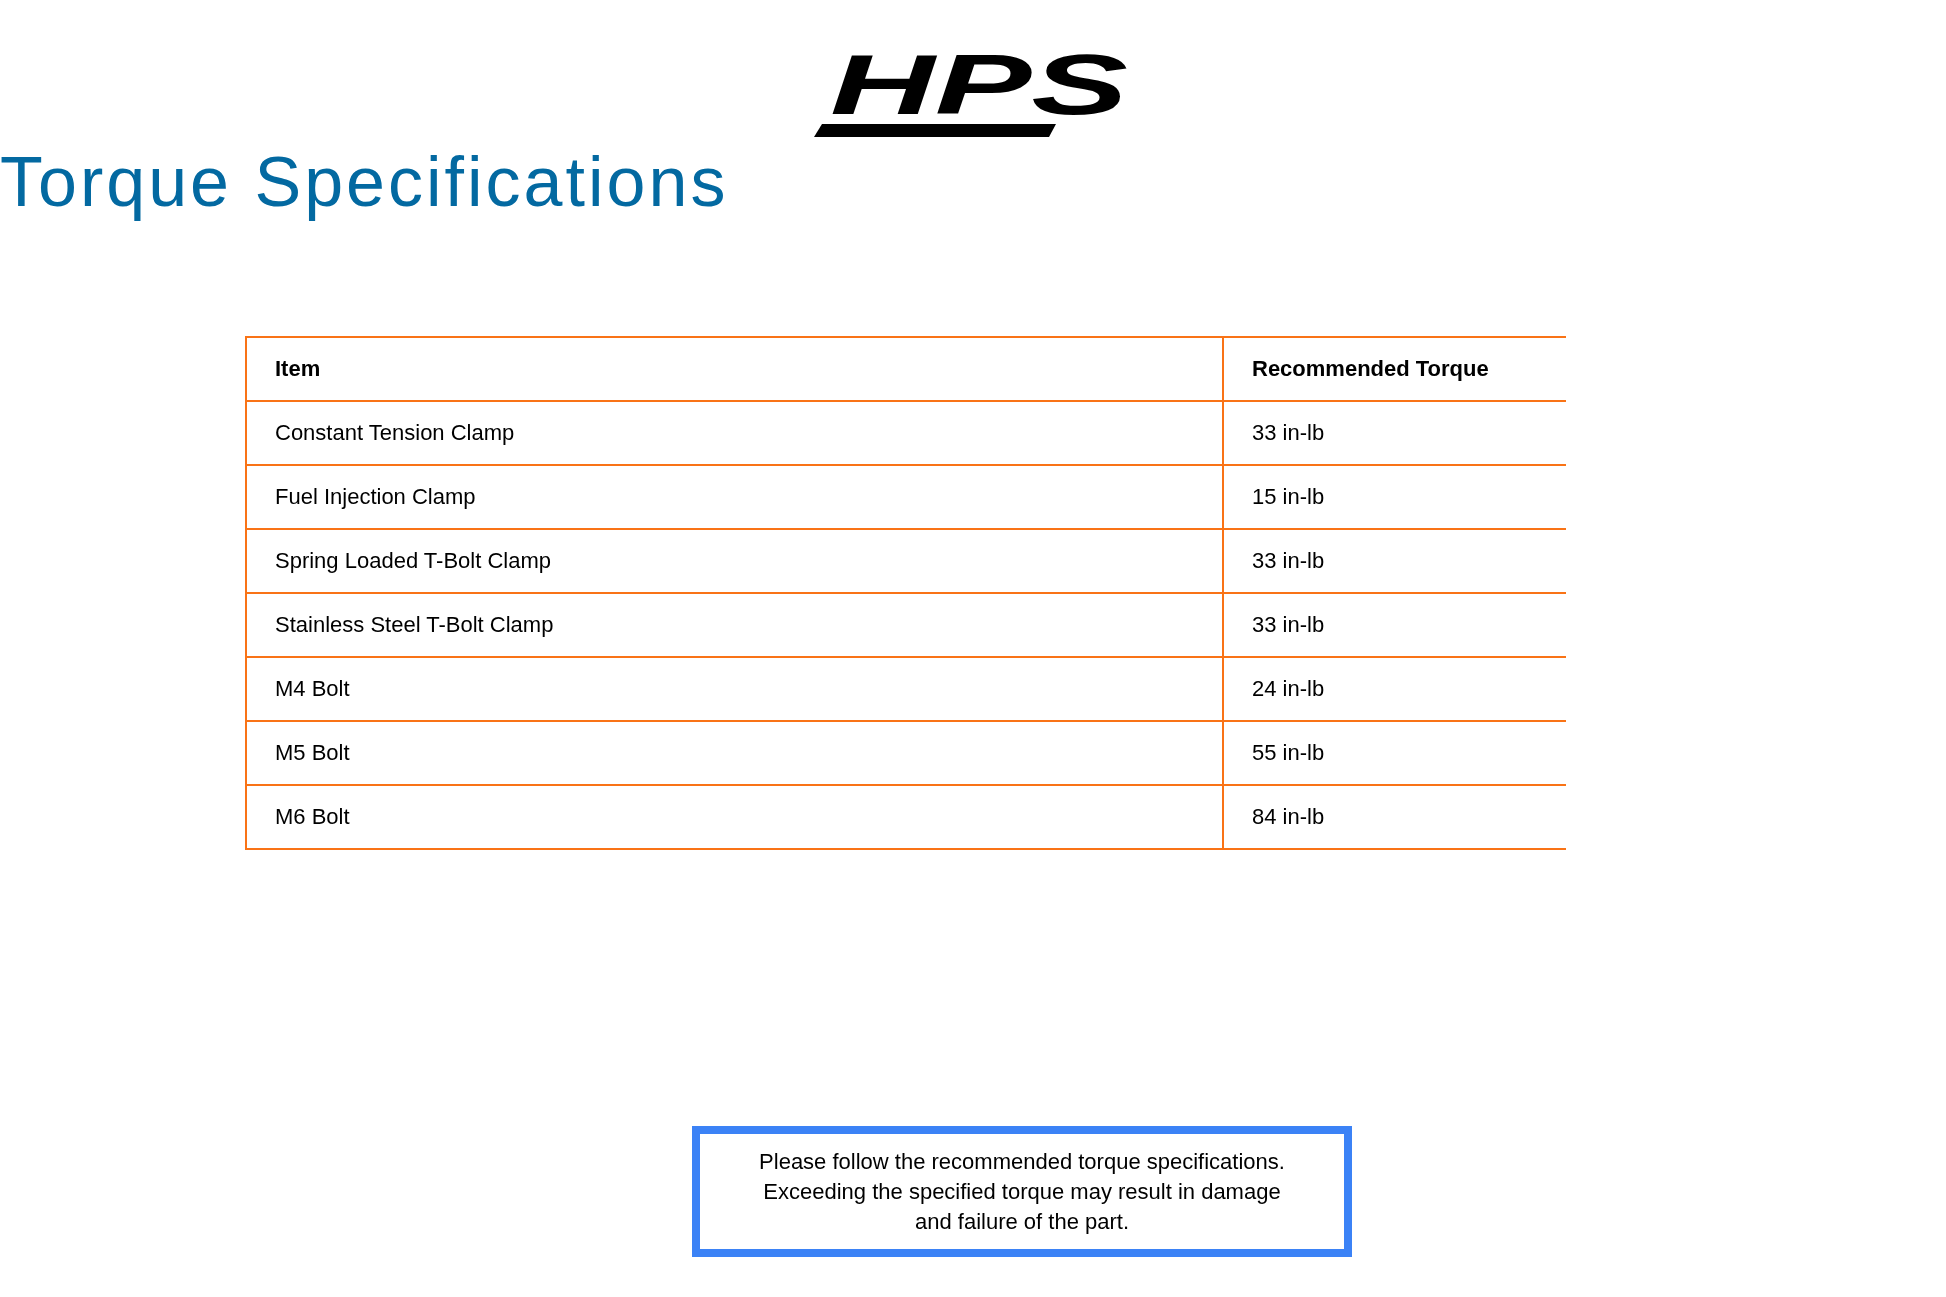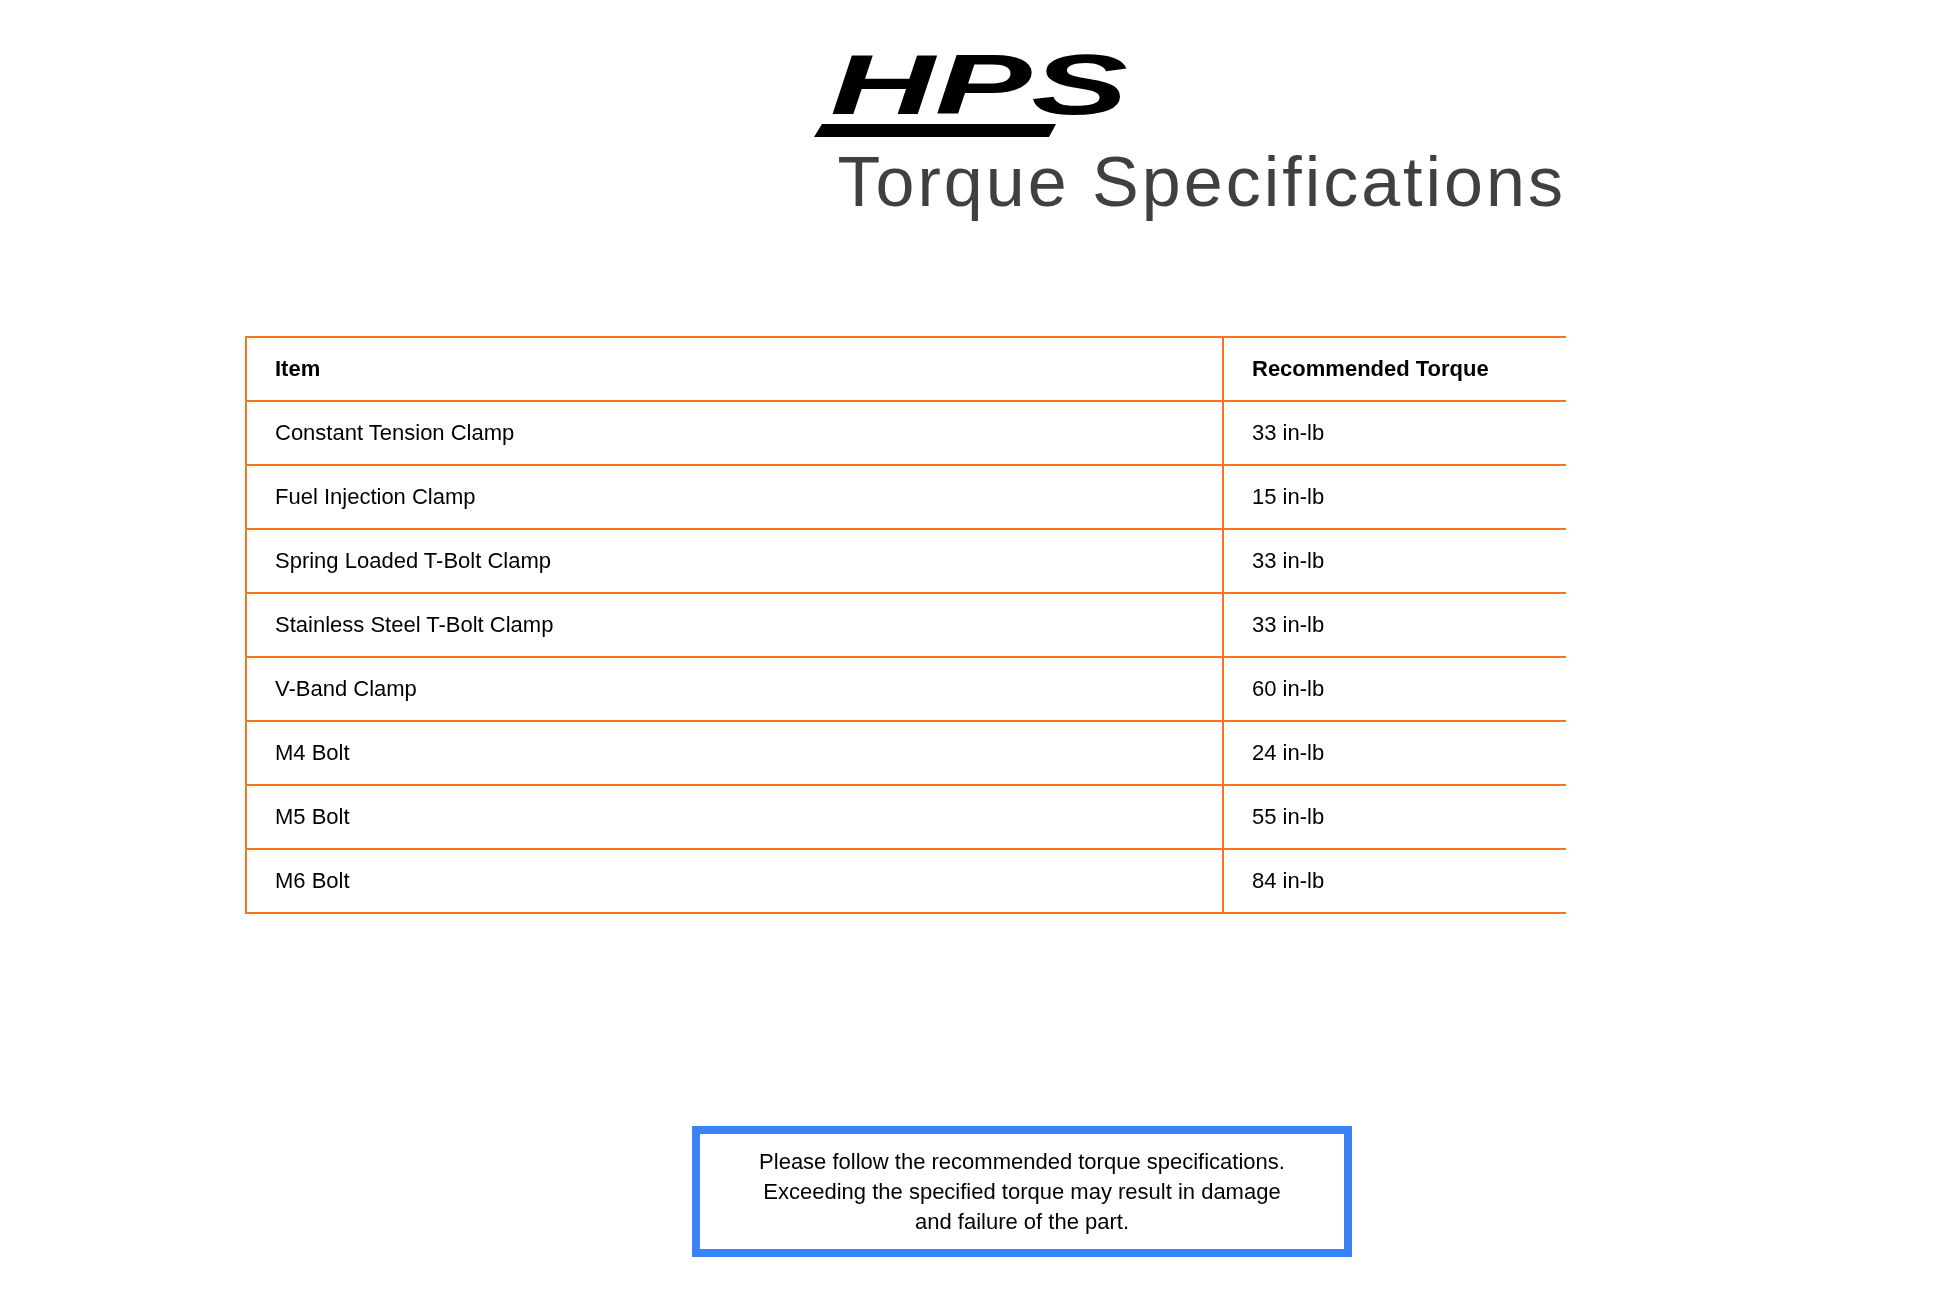--- a/index.html
+++ b/index.html
@@ -23,25 +23,25 @@
     height: 102px;
   }
   .logo-wrap svg { display: block; width: 100%; height: 100%; }
 
   
   .page-title {
     position: absolute;
     top: 142px;
     left: 0;
     width: 100%;
-    text-align: right;
+    text-align: left;
     font-size: 70px;
     font-weight: 400;
     letter-spacing: 3px;
-    color: #404040;
+    color: #0369a1;
     white-space: nowrap;
   }
 
   
   .spec-table {
     position: absolute;
     left: 245px;
     top: 336px;
     width: 1494px;
     border-collapse: collapse;
@@ -113,24 +113,20 @@
       </tr>
       <tr>
         <td>Spring Loaded T-Bolt Clamp</td>
         <td>33 in-lb</td>
       </tr>
       <tr>
         <td>Stainless Steel T-Bolt Clamp</td>
         <td>33 in-lb</td>
       </tr>
       <tr>
-        <td>V-Band Clamp</td>
-        <td>60 in-lb</td>
-      </tr>
-      <tr>
         <td>M4 Bolt</td>
         <td>24 in-lb</td>
       </tr>
       <tr>
         <td>M5 Bolt</td>
         <td>55 in-lb</td>
       </tr>
       <tr>
         <td>M6 Bolt</td>
         <td>84 in-lb</td>

